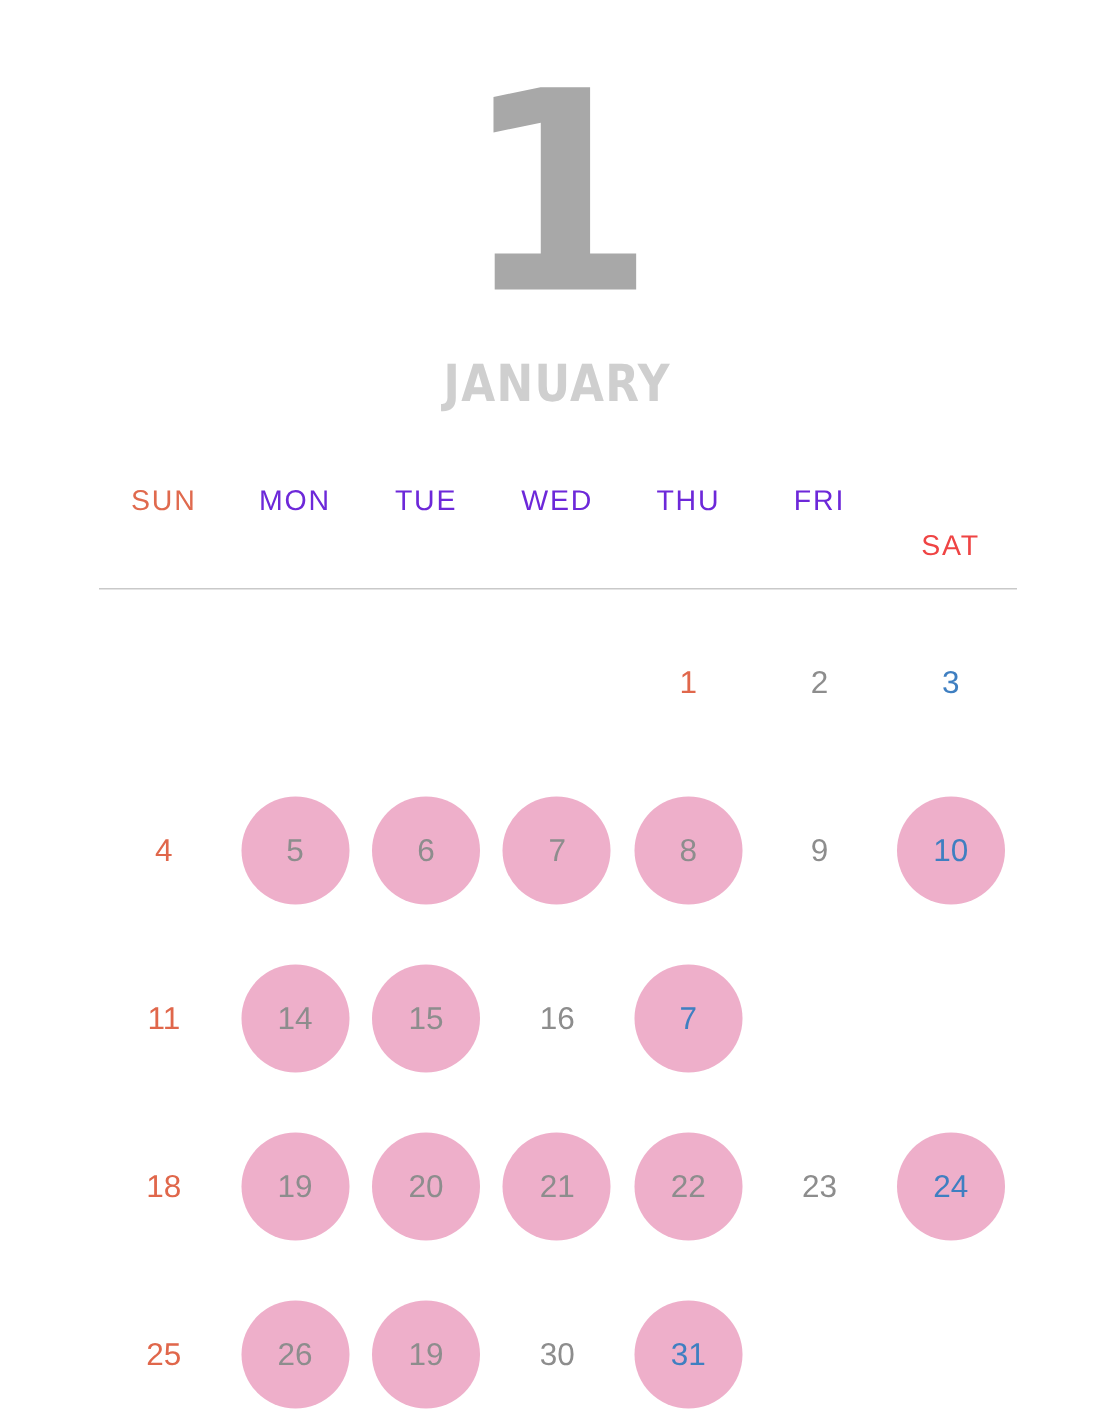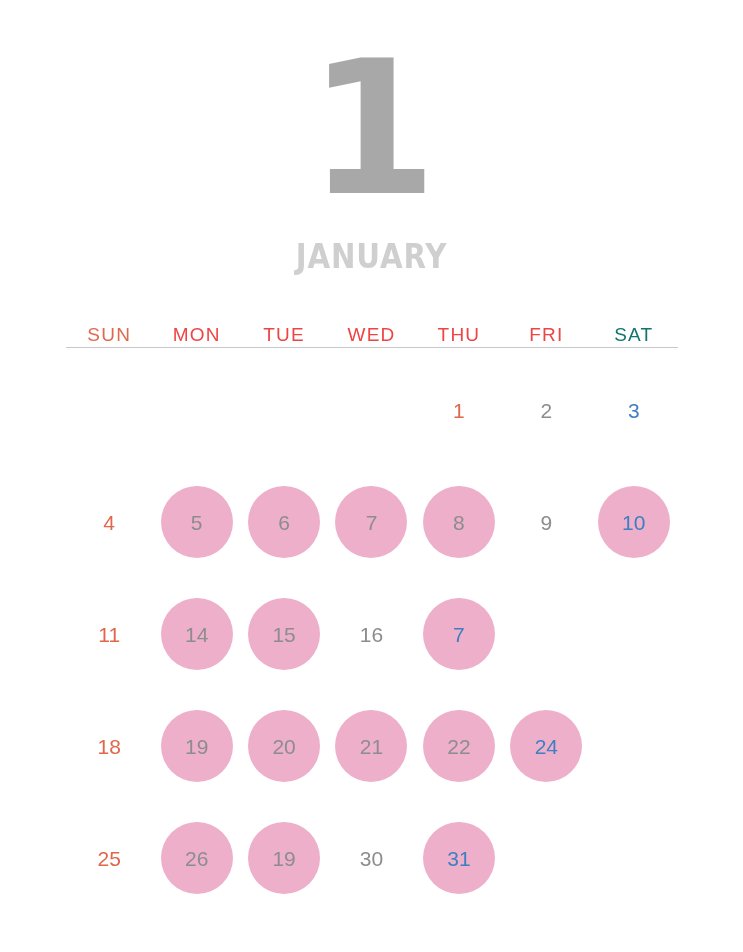--- a/index.html
+++ b/index.html
@@ -51,30 +51,30 @@
   
   .calendar {
     width: 612px;
     margin: 0 auto;
     padding-top: 48px;
   }
   .weekdays {
     display: grid;
     grid-template-columns: repeat(7, 1fr);
     border-bottom: 1px solid #c9c9c9;
-    padding-bottom: 1px;
+    padding-bottom: 16px;
   }
   .weekday {
     text-align: center;
     font-size: 19px;
     letter-spacing: 1.2px;
-    color: #ef4444;
+    color: #6d28d9;
   }
   .weekday.sun { color: #e06a4e; }
-  .weekday.sat { color: #0f766e; }
+  .weekday.sat { color: #ef4444; margin-top: 30px; }
 
   .weeks {
     margin-top: 6px;
   }
   .week {
     display: grid;
     grid-template-columns: repeat(7, 1fr);
     height: 112px;
     align-items: center;
   }
@@ -213,20 +213,23 @@
             <span class="daynum">20</span>
           </div>
           <div class="day">
             <span class="dot"></span>
             <span class="daynum">21</span>
           </div>
           <div class="day">
             <span class="dot"></span>
             <span class="daynum">22</span>
           </div>
+          <div class="day nodot">
+            <span class="daynum">23</span>
+          </div>
           <div class="day sat">
             <span class="dot"></span>
             <span class="daynum">24</span>
           </div>
         </div>
         <div class="week">
           <div class="day sun nodot">
             <span class="daynum">25</span>
           </div>
           <div class="day">

